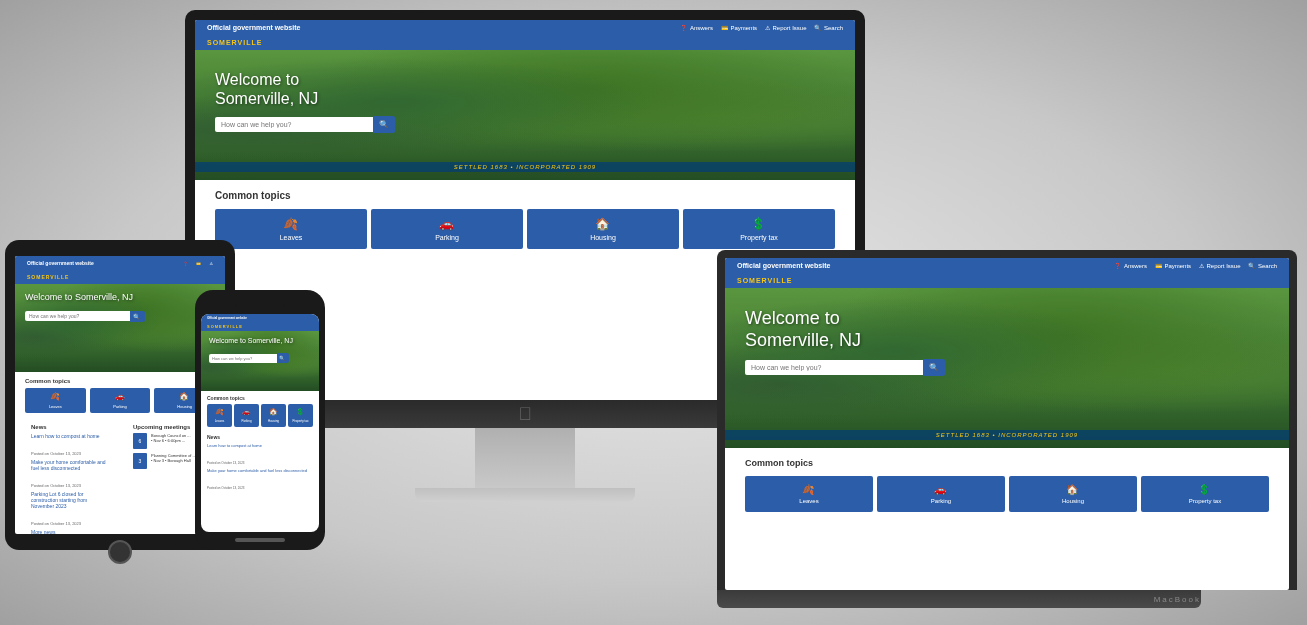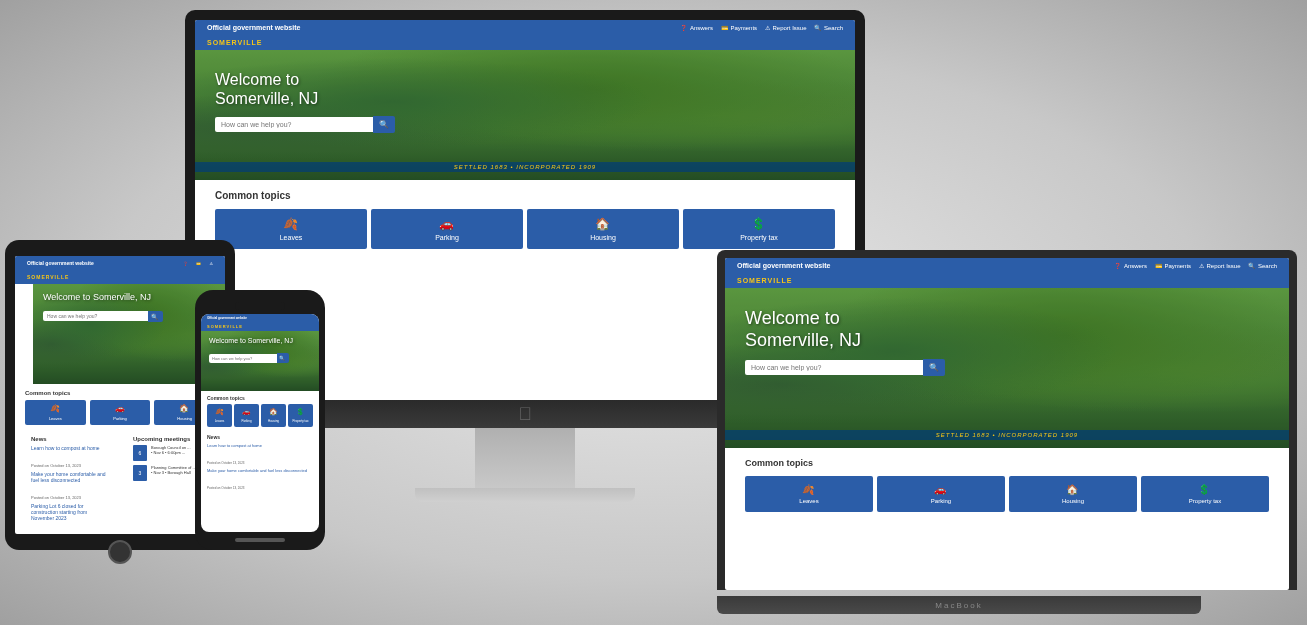--- a/index.html
+++ b/index.html
@@ -80,22 +80,21 @@
       overflow: hidden;
       border-radius: 2px;
     }
     .macbook-base {
       width: 484px;
       height: 18px;
       background: linear-gradient(to bottom, #3a3a3a, #4a4a4a);
       border-radius: 0 0 6px 6px;
       display: flex;
       align-items: center;
-      justify-content: center;
-      margin-top: 6px;
+      justify-content: flex-end;
     }
     .macbook-label {
       font-size: 8px;
       color: #888;
       letter-spacing: 2px;
     }
 
     
     .ipad-wrapper {
       position: absolute;
@@ -554,21 +553,21 @@
           <span class="gov-text">Official government website</span>
           <div class="nav-items">
             <span class="nav-item">❓</span>
             <span class="nav-item">💳</span>
             <span class="nav-item">⚠</span>
           </div>
         </div>
         <div class="hero-logo-bar">
           <span class="hero-logo-text">SOMERVILLE</span>
         </div>
-        <div class="site-hero" style="height:100px;background:linear-gradient(135deg,#3d7a3d,#6ab04a);margin-left:18px;">
+        <div class="site-hero" style="height:88px;background:linear-gradient(135deg,#3d7a3d,#6ab04a);">
           <div class="hero-bg"></div>
           <div class="site-hero-overlay"></div>
           <div class="site-hero-content" style="padding:8px 10px;">
             <div class="hero-title" style="font-size:9px;">
               <span>Welcome to</span> <span>Somerville, NJ</span>
             </div>
             <div class="hero-search" style="width:120px;">
               <input type="text" style="font-size: 5px; padding: 2px 4px;" placeholder="How can we help you?">
               <button style="font-size:6px;padding:2px 4px;">🔍</button>
             </div>

